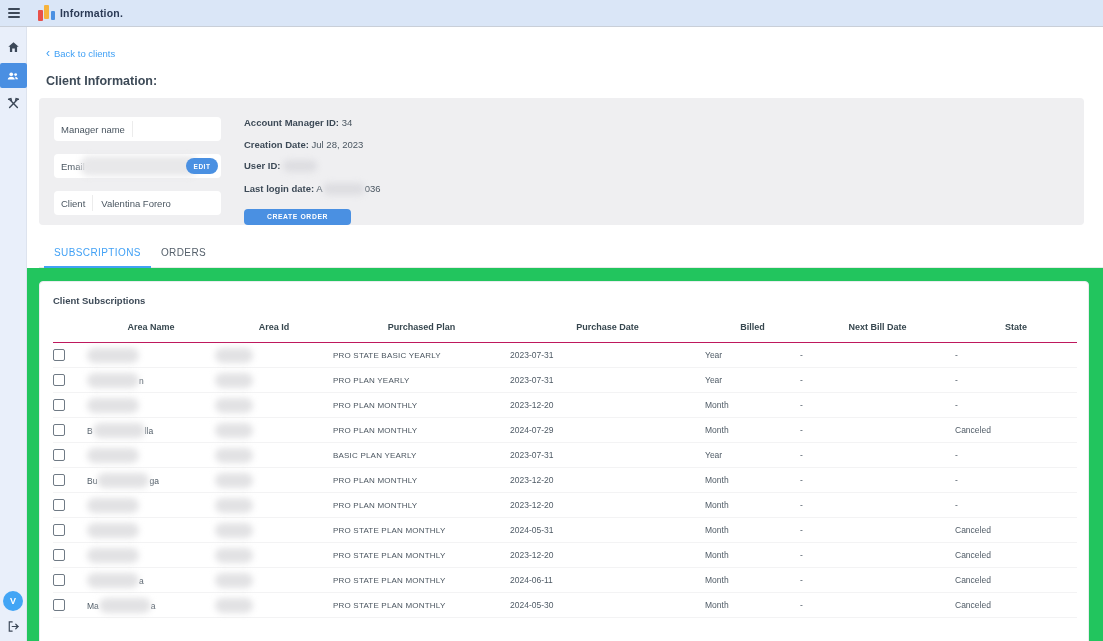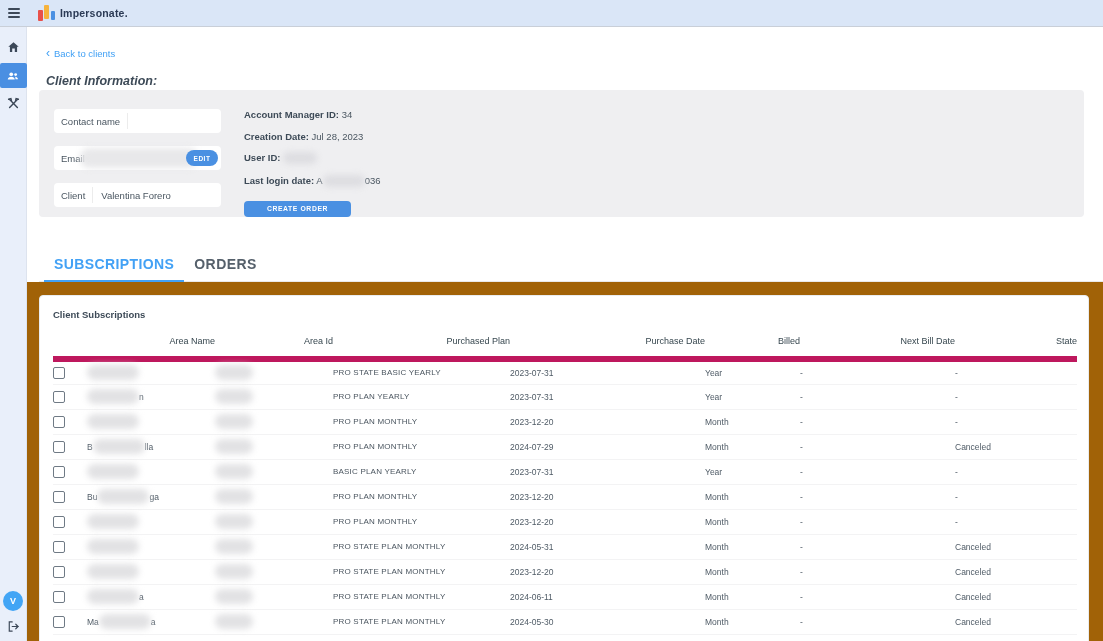--- a/index.html
+++ b/index.html
@@ -25,21 +25,21 @@
   .side-item { width:27px; height:25px; display:flex; align-items:center; justify-content:center; margin-bottom:3px; cursor:pointer; color:#3c4858; }
   .side-item.active { background:#4a8fe2; border-radius:2px; color:#fff; }
   .side-spacer { flex:1; }
   .avatar { width:20px; height:20px; border-radius:50%; background:#42a5f5; color:#fff; font-size:9px; font-weight:bold; display:flex; align-items:center; justify-content:center; margin-bottom:9px; cursor:pointer; }
   .logout { margin-bottom:8px; cursor:pointer; color:#3c4858; }
 
   .main { flex:1; display:flex; flex-direction:column; min-width:0; background:#fff; }
   .content-top { padding:16px 0 0 12px; background:#fff; }
   .back-link { margin-left:7px; color:#42a1f5; font-size:9.5px; cursor:pointer; display:inline-flex; align-items:center; gap:4px; }
   .back-link .chev { font-size:12px; line-height:9px; }
-  .page-title { margin:13px 0 2px 7px; font-size:12.5px; font-weight:bold; color:#3d4a57;font-style:italic; }
+  .page-title { margin:13px 0 10px 7px; font-size:12.5px; font-weight:bold; color:#3d4a57; }
 
   
   .panel { width:1045px; height:127px; background:#efeff1; border-radius:4px; display:flex; padding:19px 0 0 15px; }
   .fields-col { width:167px; }
   .field { position:relative; width:167px; height:24px; background:#fff; border-radius:4px; display:flex; align-items:center; margin-bottom:13px; font-size:9.5px; color:#4a5661; }
   .field-label { padding:0 7px; white-space:nowrap; }
   .field-divider { width:1px; height:16px; background:#ececec; }
   .field-value { padding-left:8px; white-space:nowrap; }
   .blob { display:inline-block; background:#e2e2e4; border-radius:9px; filter:blur(3px); vertical-align:middle; }
   .email-blob { position:absolute; left:26px; top:2px; width:118px; height:20px; background:#e8e8ea; }
@@ -52,29 +52,29 @@
   .login-blob { width:42px; height:12px; background:#dddde1; }
   .create-order-btn { margin-top:3px; width:107px; height:16px; background:#4a90e2; color:#fff; border:none; border-radius:4px; font-size:6.8px; font-weight:bold; letter-spacing:0.6px; cursor:pointer; font-family:inherit; }
   .impersonate-col { margin-left:18px; font-size:9.5px; }
   .impersonate-label { font-weight:bold; color:#3d4a57; }
   .impersonate-row { margin-top:12px; display:flex; align-items:center; gap:7px; }
   .token-blob { width:84px; height:16px; background:#d9e3f3; border-radius:8px; filter:blur(3px); }
   .copy-icon { cursor:pointer; }
 
   
   .tabs { margin-top:22px; display:flex; border-bottom:1px solid #e9e9e9; padding-left:5px; }
-  .tab { padding:0 10px 8px 10px; font-size:14px; font-weight:bold; letter-spacing:0.4px; color:#55606b; cursor:pointer; border-bottom:2px solid transparent; margin-bottom:-1px;margin-top:17px; }
+  .tab { padding:0 10px 8px 10px; font-size:10px; font-weight:normal; letter-spacing:0.4px; color:#55606b; cursor:pointer; border-bottom:2px solid transparent; margin-bottom:-1px; }
   .tab.active { color:#42a1f5; border-bottom-color:#42a1f5; }
 
   
-  .lower { flex:1; background:#a16207; padding:13px 0 16px 12px; overflow:hidden; }
+  .lower { flex:1; background:#22c55e; padding:13px 0 16px 12px; overflow:hidden; }
   .card { width:1050px; height:500px; background:#fff; border:1px solid #e9ecef; border-radius:4px; padding:13px 13px 0 13px; }
   .card-title { font-size:9.5px; font-weight:bold; color:#3d4a57; }
   table { width:100%; border-collapse:collapse; table-layout:fixed; margin-top:16px; }
-  thead th { text-align:right; font-size:9px; font-weight:normal; color:#37474f; padding:0 0 10px 0; border-bottom:6px solid #be185d; }
+  thead th { text-align:center; font-size:9px; font-weight:bold; color:#37474f; padding:0 0 10px 0; border-bottom:1px solid #be185d; }
   tbody td { height:25px; font-size:8.5px; color:#4f5b66; border-bottom:1px solid #f3f3f4; padding:0; }
   td.plan-cell { font-size:8px; letter-spacing:0.2px; color:#4a555f; }
   .checkbox { display:inline-block; width:12px; height:12px; border:1.4px solid #6f7a85; border-radius:2px; background:#fff; vertical-align:middle; cursor:pointer; }
   .name-blob { width:52px; height:15px; }
   .id-blob { width:38px; height:15px; }
   .npre, .nsuf { vertical-align:middle; }
 
   svg { display:block; }
 </style>
 </head>
@@ -87,21 +87,21 @@
         <i></i>
         <i></i>
         <i></i>
       </div>
     <div class="logo">
       <span class="logo-bars">
           <i class="lb-red"></i>
           <i class="lb-yellow"></i>
           <i class="lb-blue"></i>
         </span>
-      <span class="logo-text">Impersonate.</span>
+      <span class="logo-text">Information.</span>
     </div>
   </div>
 
   <div class="layout">
 
     <div class="sidebar">
       <div class="side-item">
         <span>
           <svg width="13" height="13" viewBox="0 0 20 20">
               <path d="M10 2 L18 9 H15.5 V17 H12 V11.5 H8 V17 H4.5 V9 H2 Z" fill="currentColor"></path>
@@ -144,21 +144,21 @@
         <div class="back-link">
           <span class="chev">‹</span>
           <span>Back to clients</span>
         </div>
         <div class="page-title">Client Information:</div>
 
         
         <div class="panel">
           <div class="fields-col">
             <div class="field">
-              <span class="field-label">Contact name</span>
+              <span class="field-label">Manager name</span>
               <span class="field-divider"></span>
             </div>
             <div class="field">
               <span class="field-label">Email</span>
               <span class="blob email-blob"></span>
               <button class="edit-btn">EDIT</button>
             </div>
             <div class="field">
               <span class="field-label">Client</span>
               <span class="field-divider"></span>

